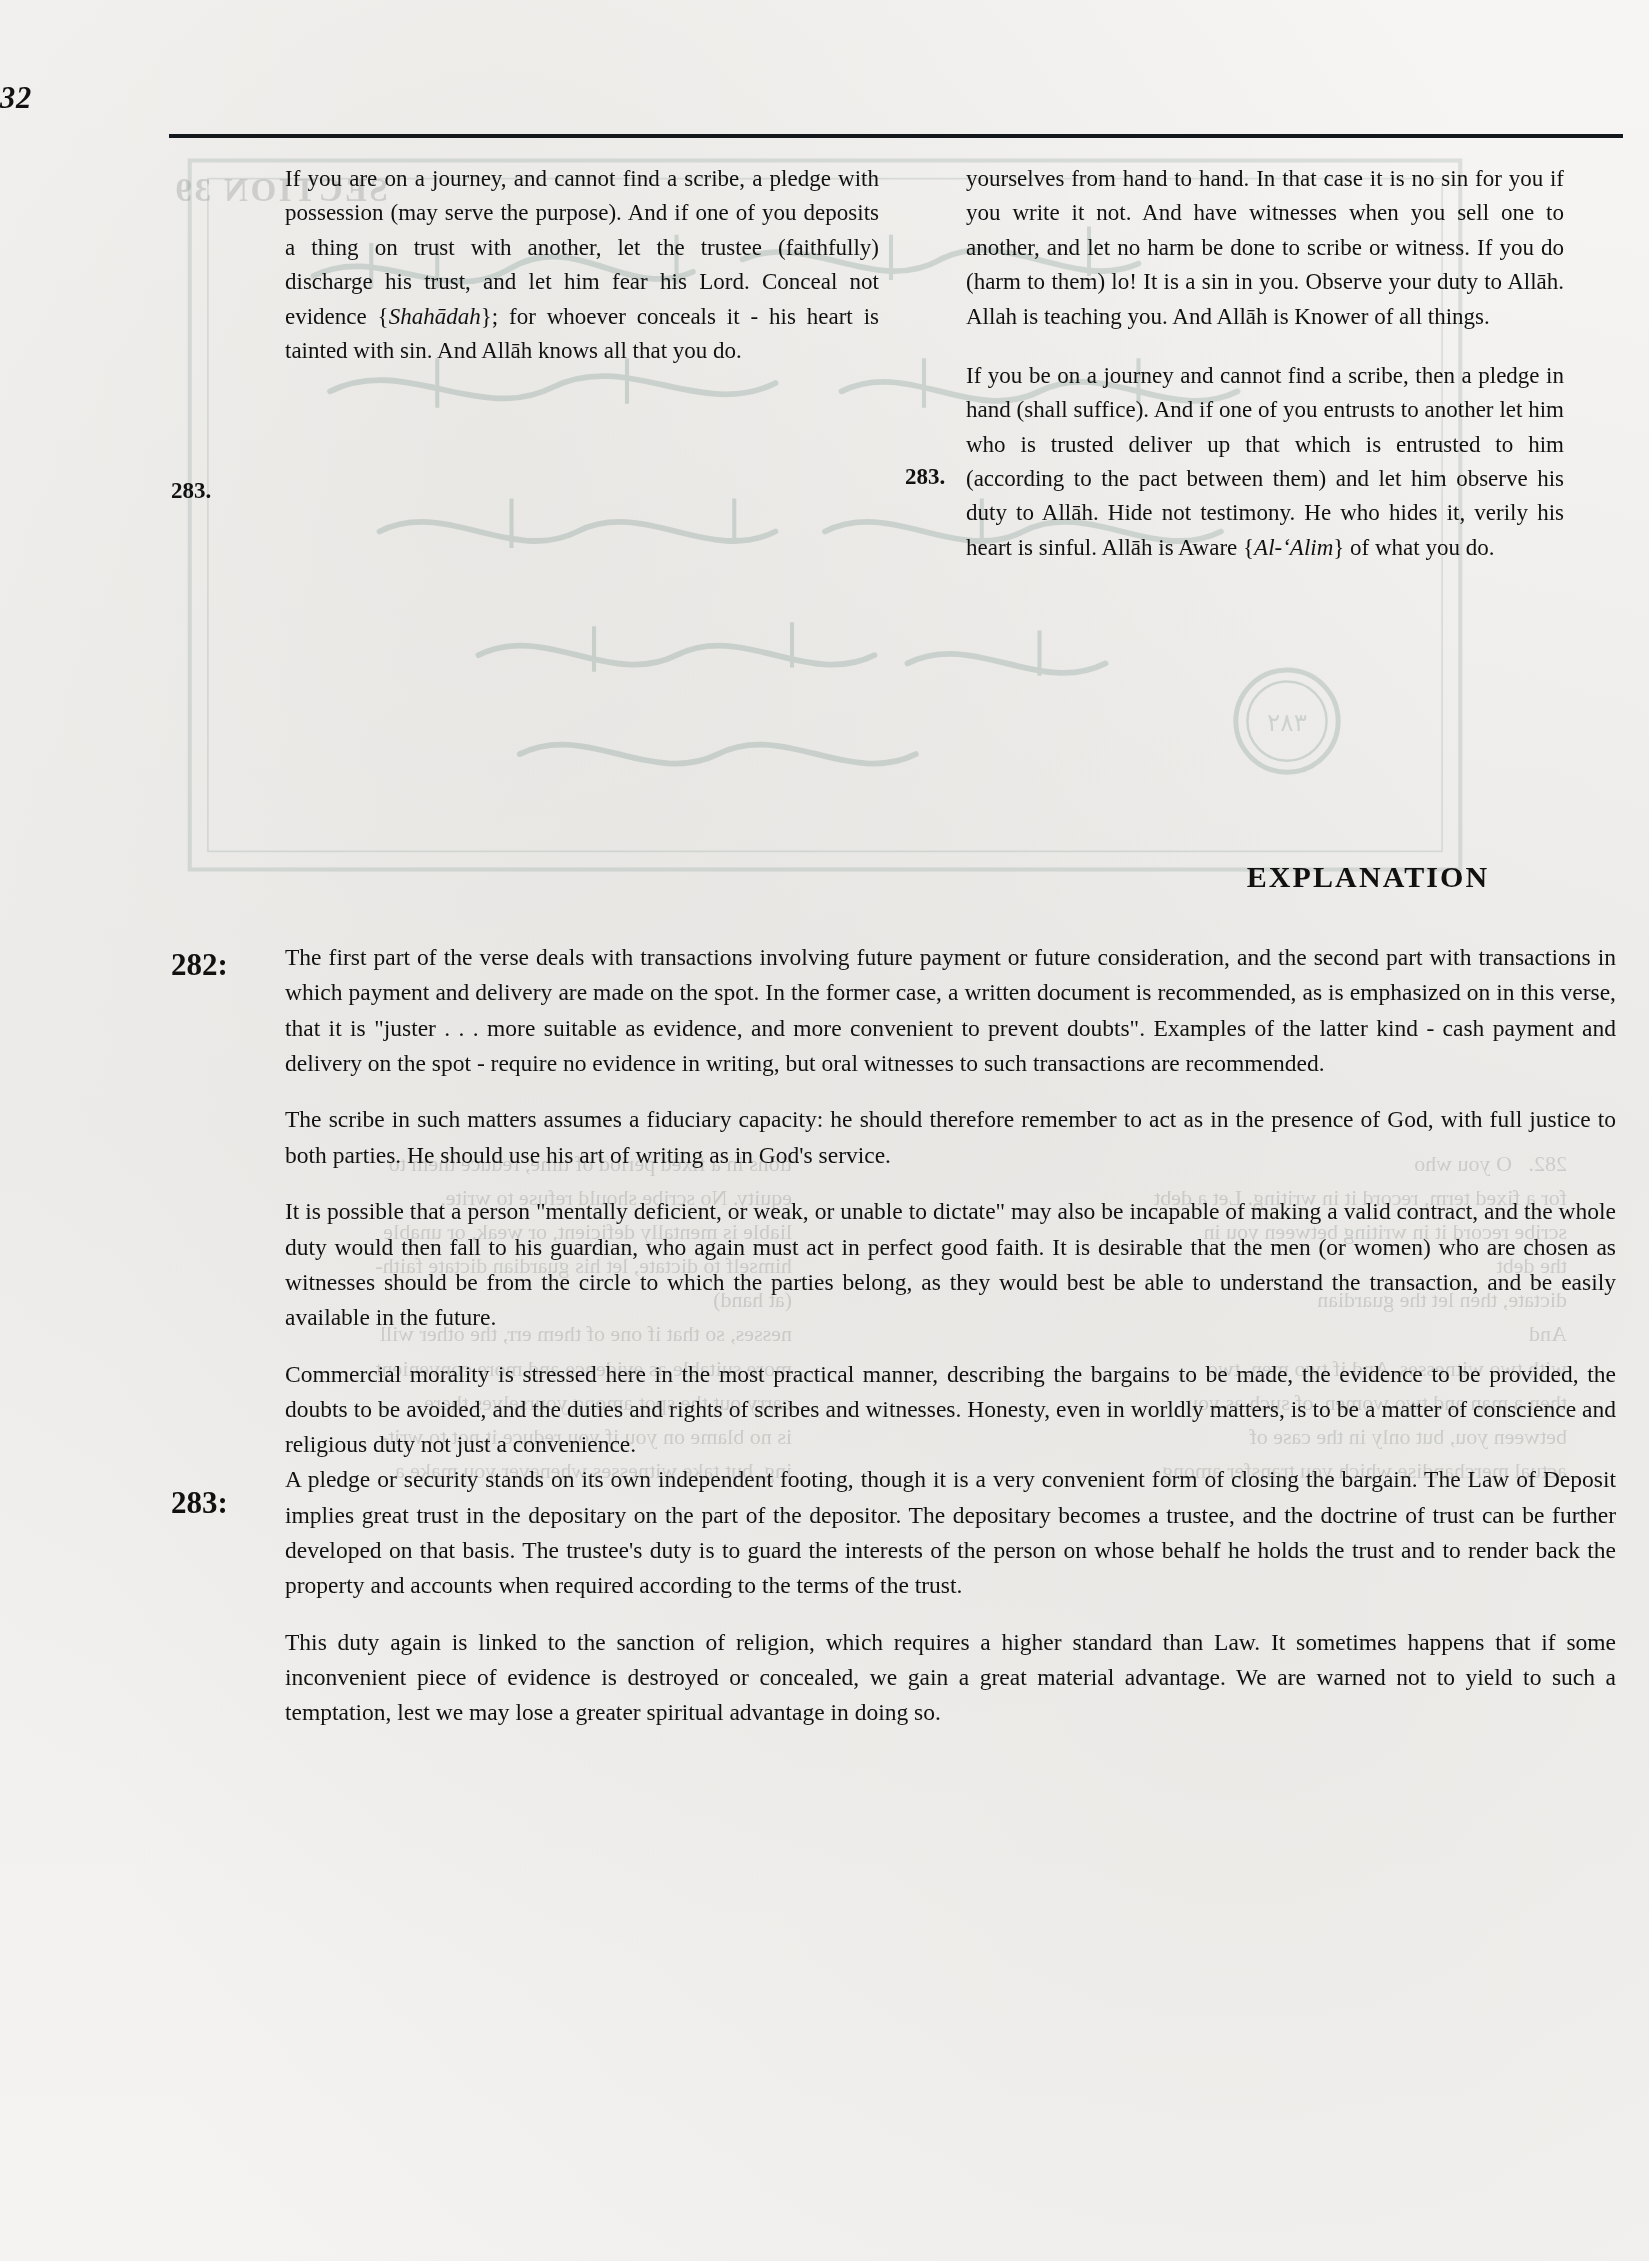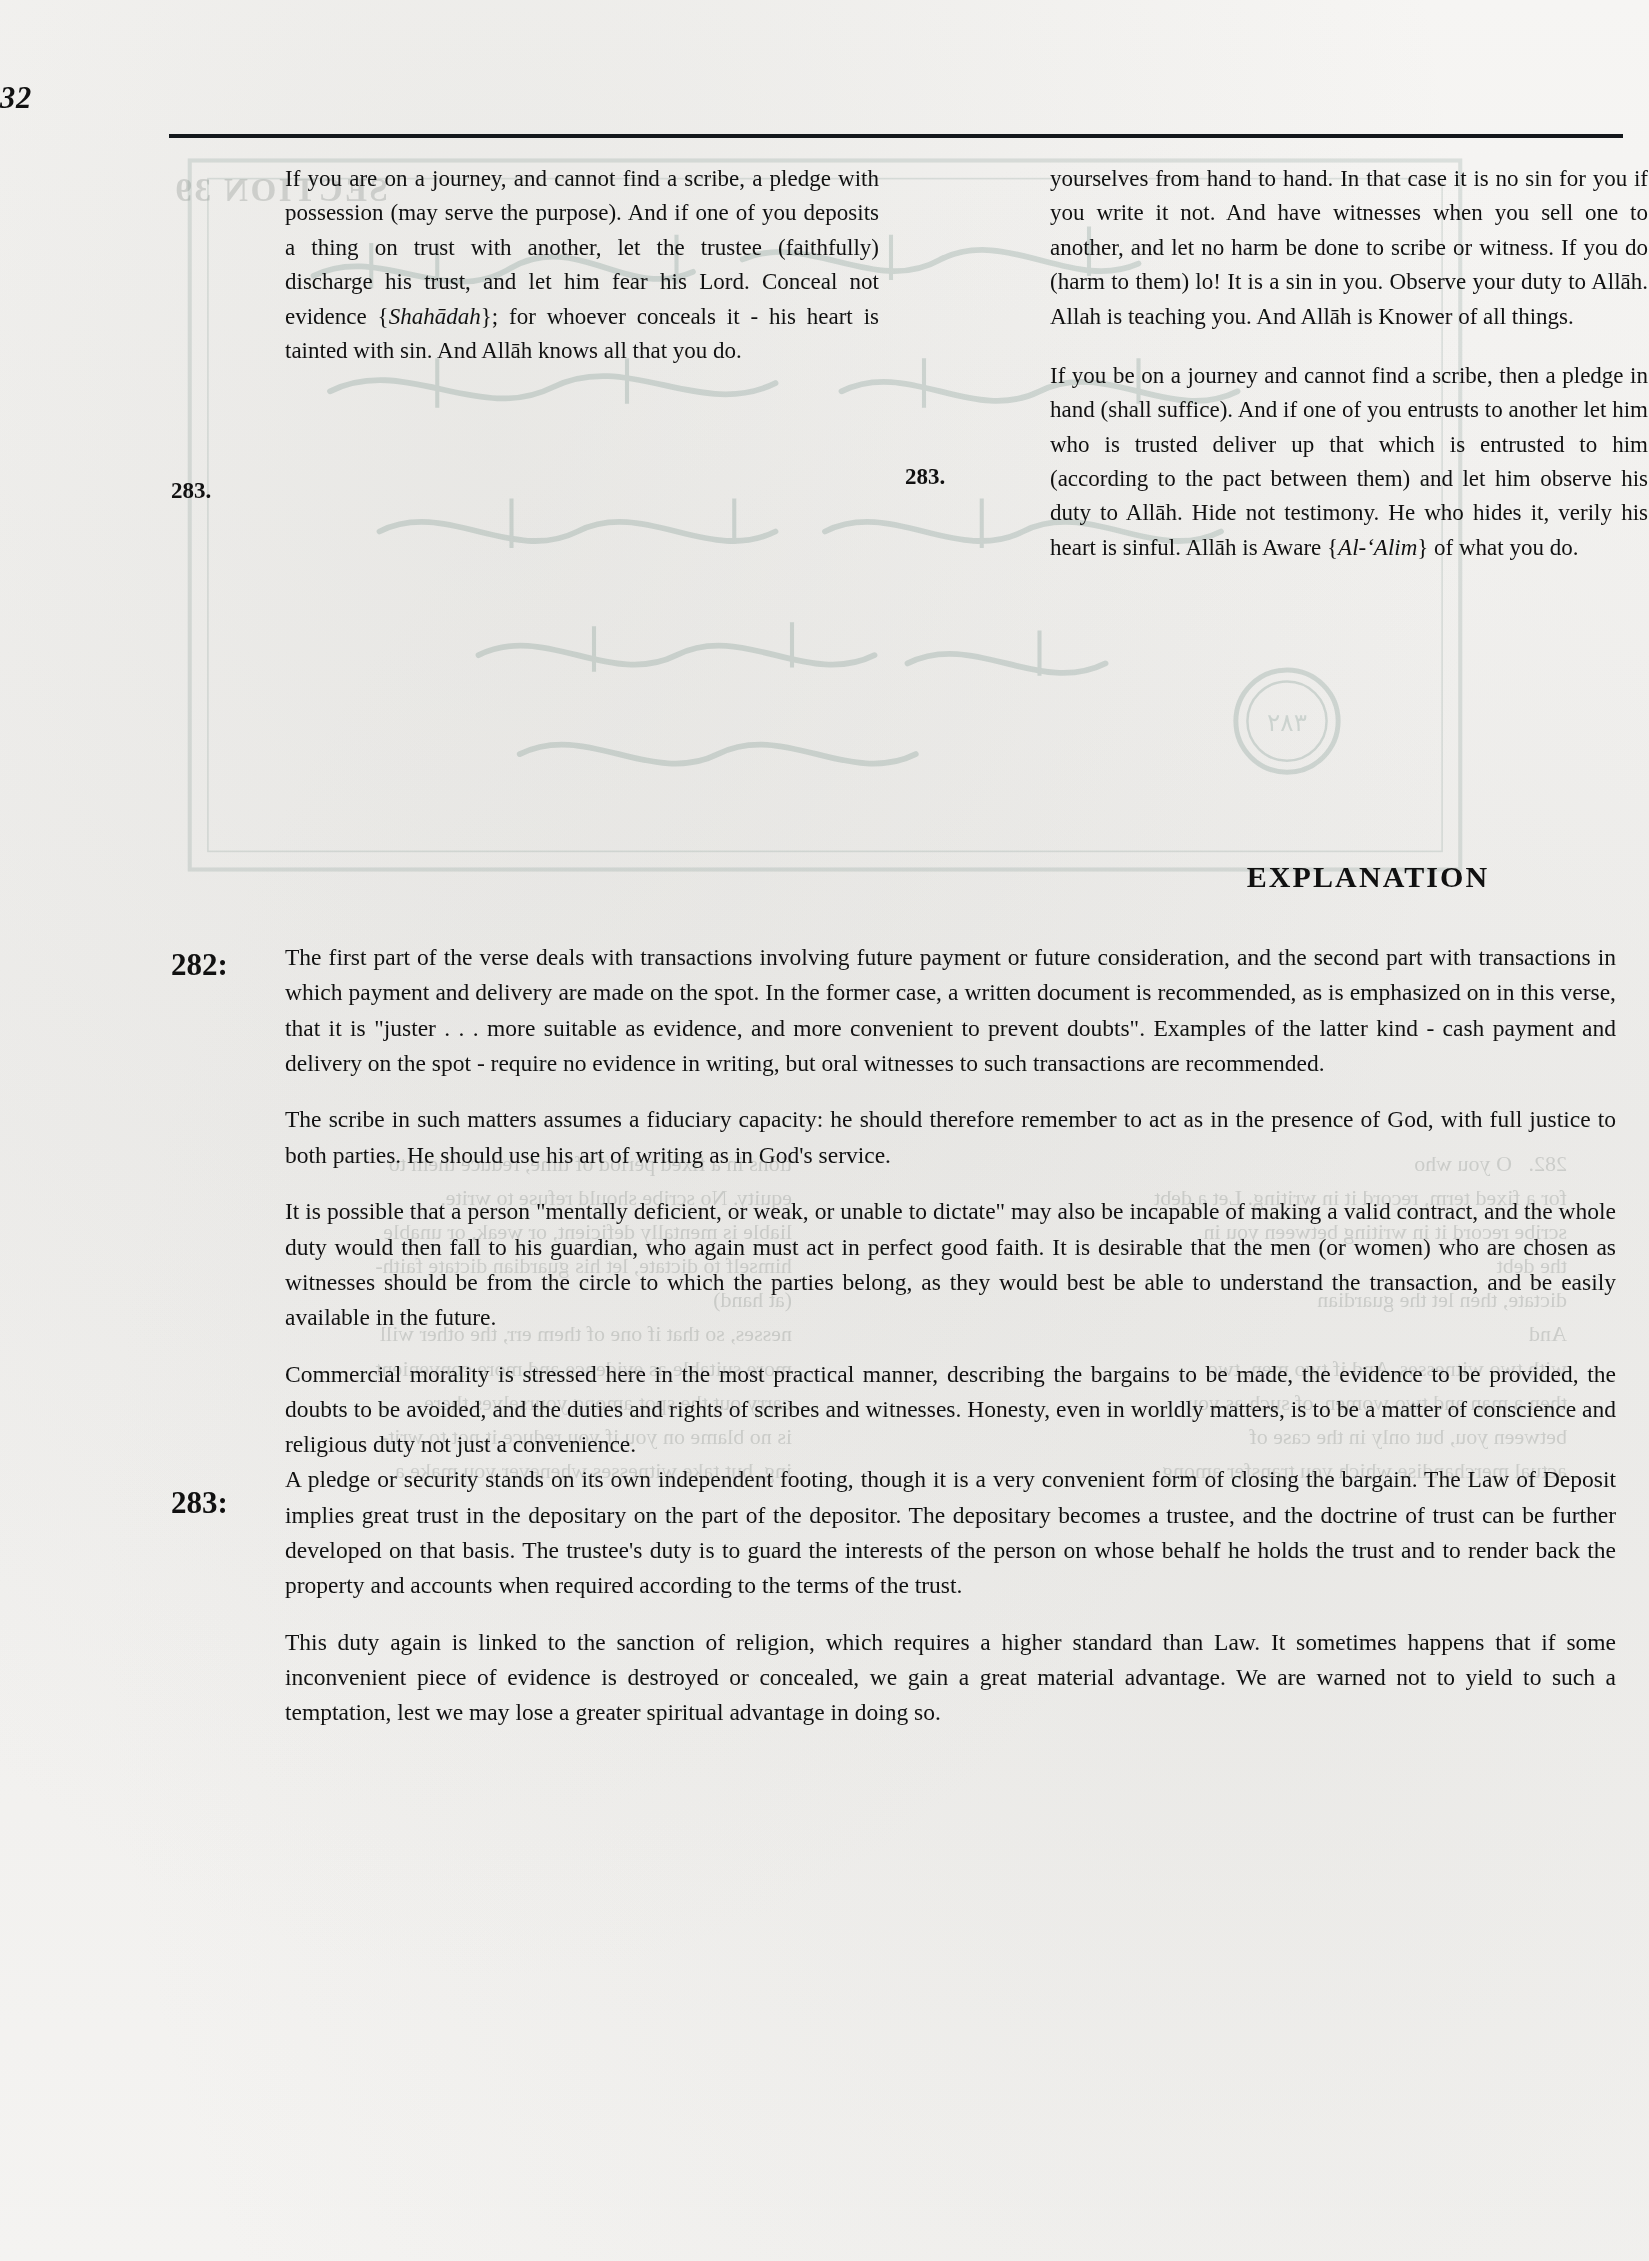--- a/index.html
+++ b/index.html
@@ -88,21 +88,21 @@
 
   
   .col {
     position: absolute;
     top: 162px;
     font-size: 23px;
     line-height: 1.495;
     text-align: justify;
   }
   .col-left  { left: 285px;  width: 594px; }
-  .col-right { left: 1050px; width: 598px; }
+  .col-right { left: 966px; width: 598px; }
 
   .para { margin: 0 0 0 0; }
   .para + .para { margin-top: 25px; }
   .verse-num {
     position: absolute;
     font-weight: bold;
     font-size: 23px;
   }
   .vn-left  { left: 171px; }
   .vn-right { left: 905px; }

